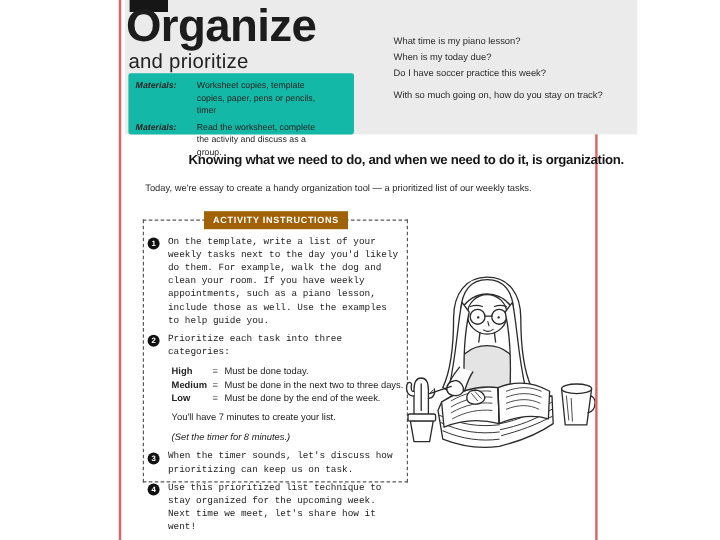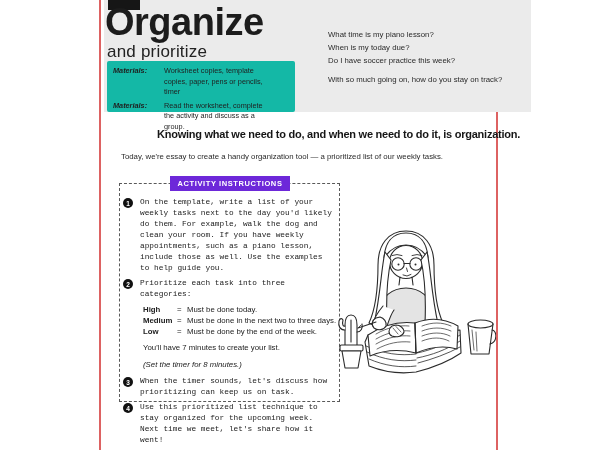--- a/index.html
+++ b/index.html
@@ -26,21 +26,21 @@
   .q-followup{margin-top:6px;}
 
   
   .intro-headline{position:absolute;left:121px;top:128px;font-size:11px;font-weight:bold;
     letter-spacing:-0.25px;white-space:nowrap;color:#161616;padding-left:36px;}
   .intro-body{position:absolute;left:121px;top:152px;font-size:7.8px;white-space:nowrap;color:#2a2a2a;}
 
   
   .activity-box{position:absolute;left:119px;top:183px;width:221px;height:219px;
     border:1px dashed #595959;box-sizing:border-box;padding:13px 4px 0 3px;}
-  .banner{position:absolute;top:-8px;left:50px;width:120px;height:15px;background:#6d28d9;
+  .banner{position:absolute;top:-8px;left:50px;width:120px;height:15px;background:#a16207;
     color:#ffffff;font-size:7.5px;font-weight:bold;letter-spacing:0.6px;
     display:flex;align-items:center;justify-content:center;}
   .step{display:flex;gap:7px;margin-bottom:4px;}
   .step-num{width:10px;height:10px;border-radius:50%;background:#111111;color:#ffffff;
     font-size:6.5px;font-weight:bold;display:flex;align-items:center;justify-content:center;
     flex-shrink:0;margin-top:1px;}
   .step-text{font-size:7.8px;line-height:11px;color:#222;font-family:Liberation Mono, monospace;}
   .priority-table{margin:2px 0 5px 20px;display:grid;grid-template-columns:34px 10px 1fr;
     font-size:7.8px;line-height:11px;color:#222;}
   .priority-level{font-weight:bold;}

